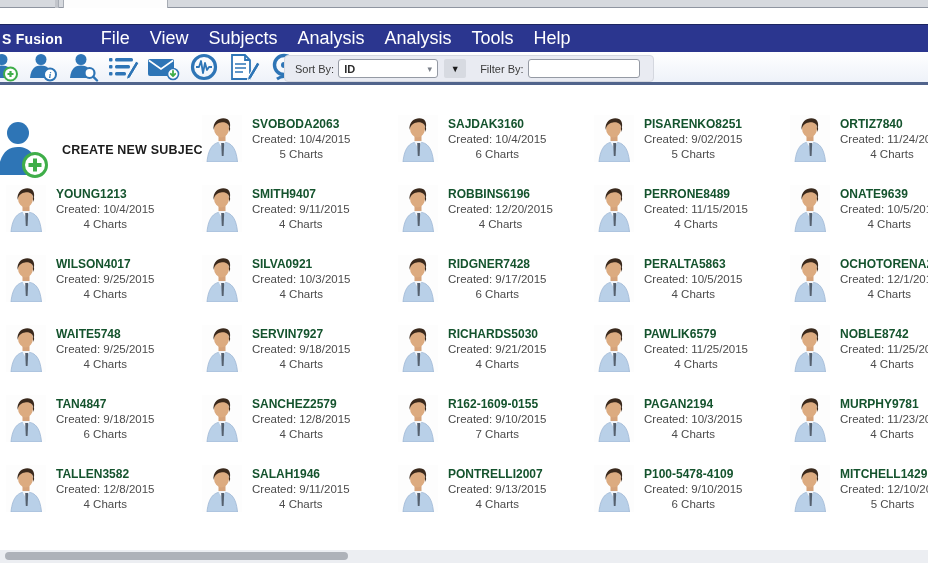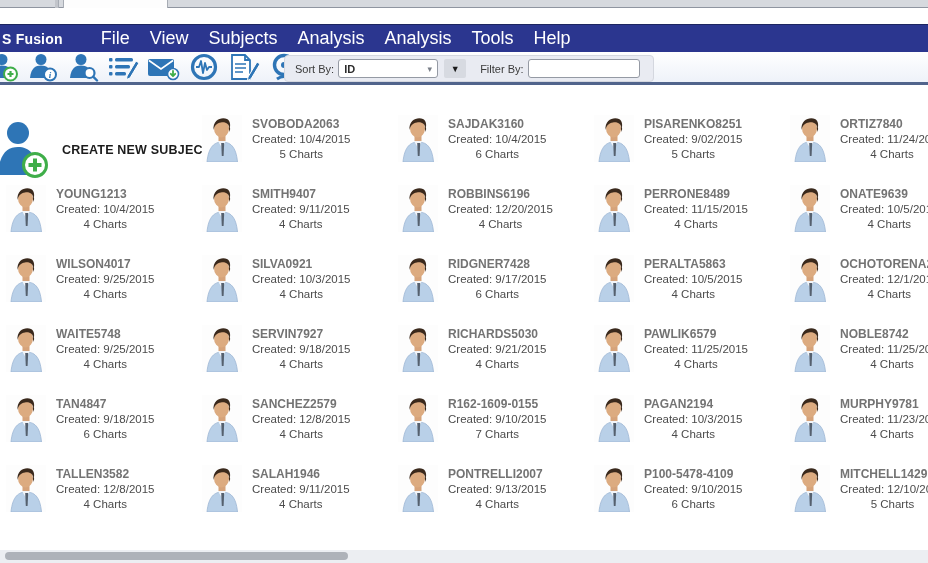--- a/index.html
+++ b/index.html
@@ -32,21 +32,21 @@
   .sf-ddbtn { width:22px; height:19px; background:#d7dae1; border-radius:2px; margin-left:6px; display:flex; align-items:center; justify-content:center; font-size:9px; color:#1a1a1a; }
   .sf-filter-label { margin-left:14px; }
   .sf-input { width:112px; height:19px; background:#fff; border:1px solid #959aa4; border-radius:3px; font-size:11px; padding:0 5px; font-family:"Liberation Sans",sans-serif; }
 
   
   .content { height:464px; background:#fff; overflow:hidden; padding:30px 0 0 6px; }
   .grid { display:grid; grid-template-columns:repeat(5,196px); grid-auto-rows:70px; width:980px; }
   .card { display:flex; align-items:flex-start; cursor:pointer; }
   .photo { width:40px; height:47px; flex:0 0 auto; margin-right:10px; background:#fff; }
   .meta { padding-top:2px; white-space:nowrap; }
-  .s-name { font-size:12px; font-weight:bold; color:#737373; line-height:15px; }
+  .s-name { font-size:12px; font-weight:bold; color:#14532d; line-height:15px; }
   .s-line { font-size:11.5px; color:#4b4b4b; line-height:15px;text-align:center; }
 
   .create-card { display:flex; align-items:center; cursor:pointer; }
   .create-icon { width:56px; height:60px; margin-left:-12px; margin-right:12px; flex:0 0 auto; }
   .create-label { font-size:12.5px; font-weight:bold; color:#1c1c1c; letter-spacing:.2px; white-space:nowrap; }
 
   
   .hscroll { height:13px; background:#eceef2; position:relative; margin-top:1px; }
   .hscroll .thumb { position:absolute; left:5px; top:2px; width:343px; height:8px; border-radius:4px; background:#aeb2b9; }
   .bottom-bar { height:7px; background:#f2f3f5; position:relative; }

